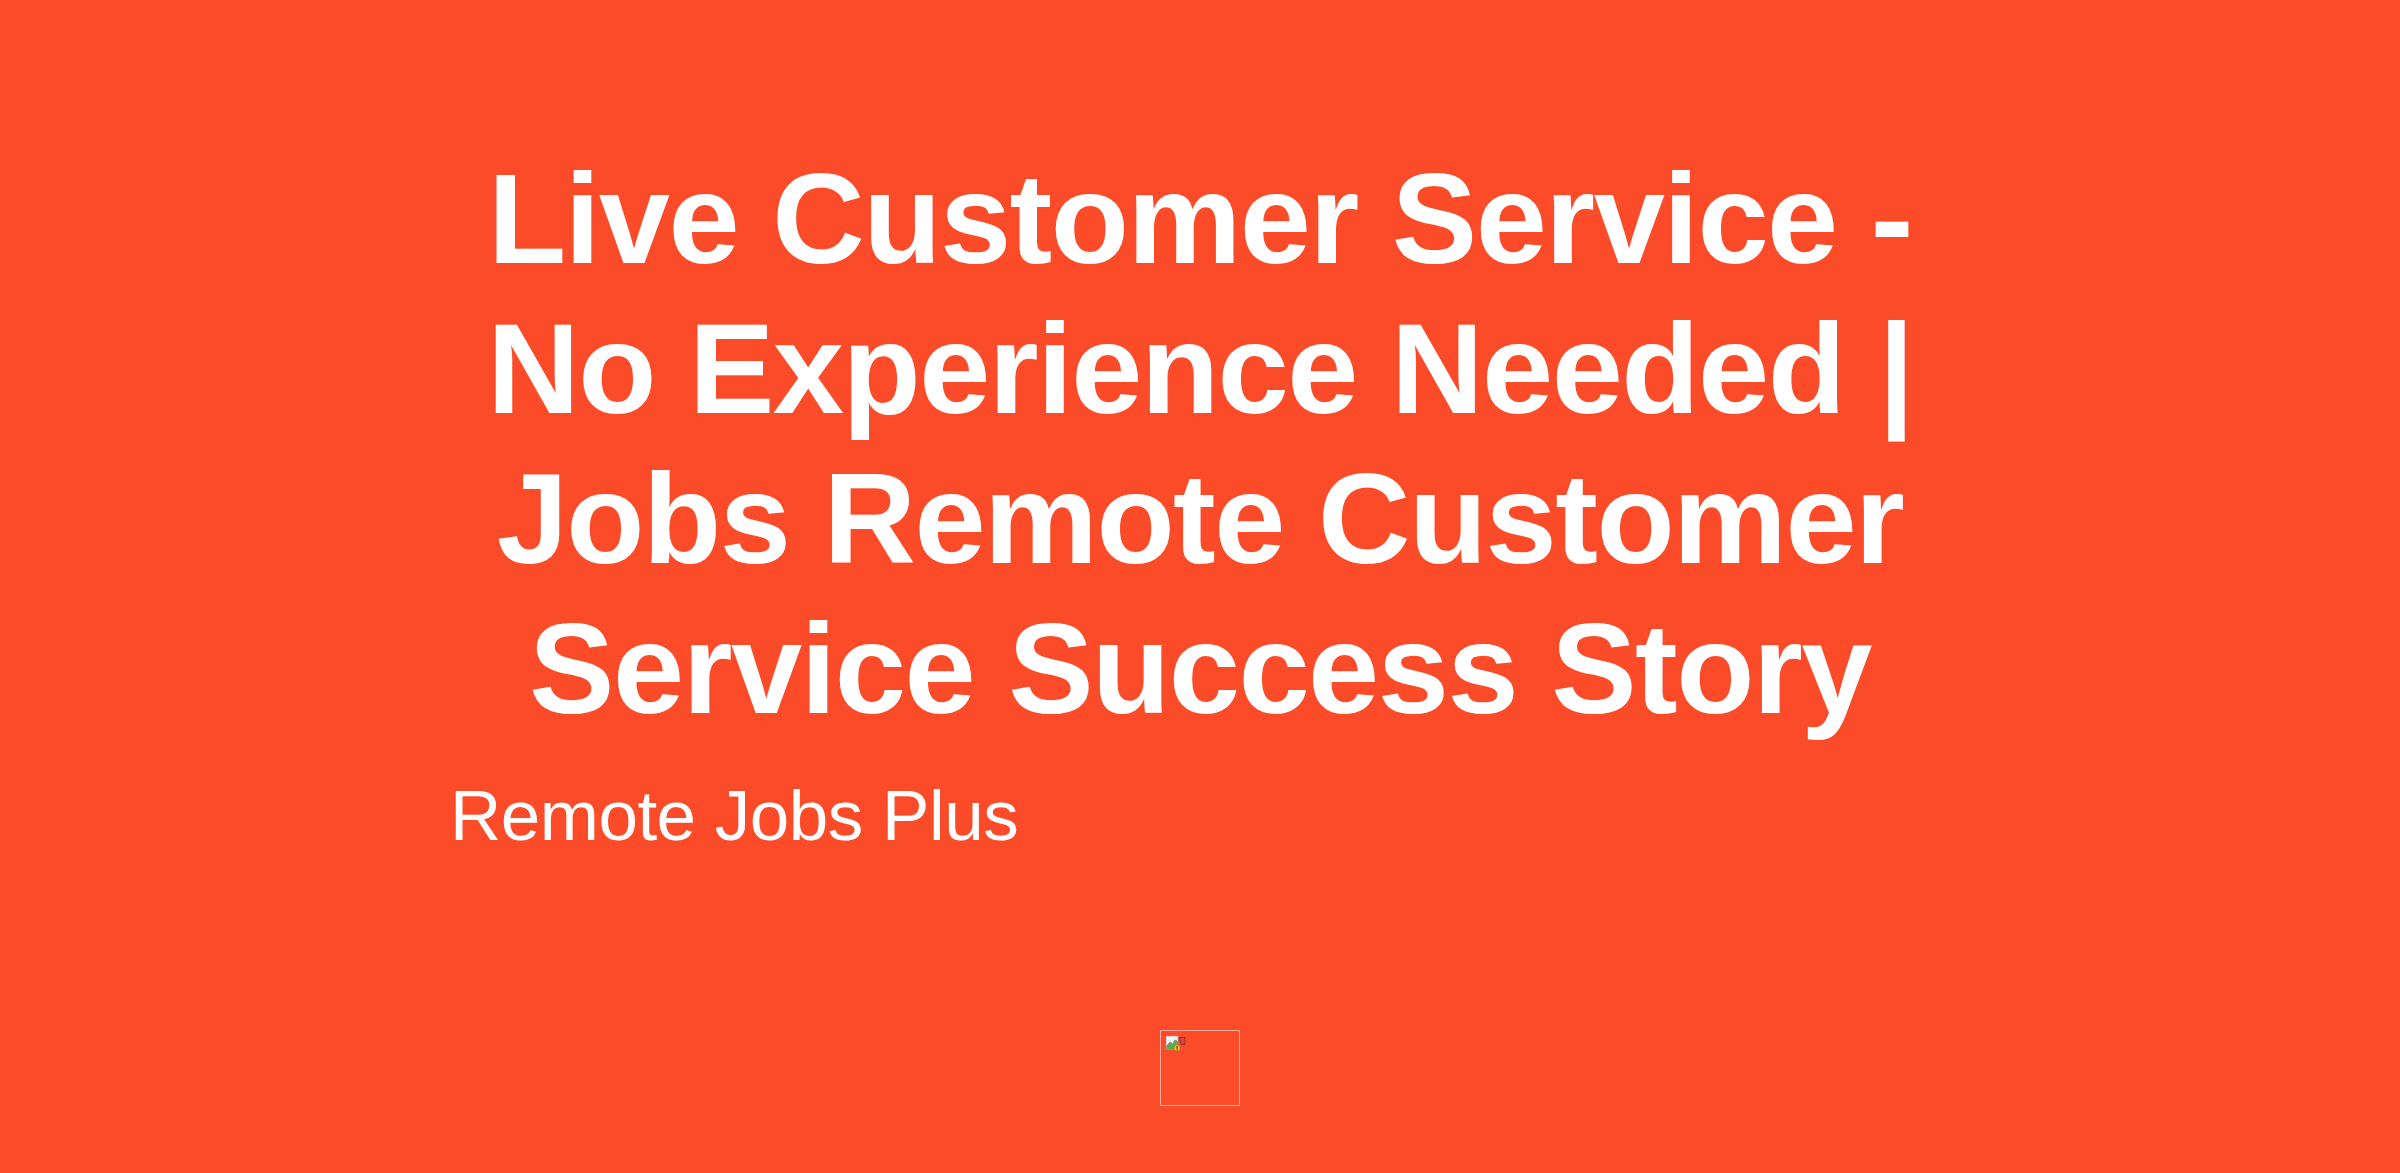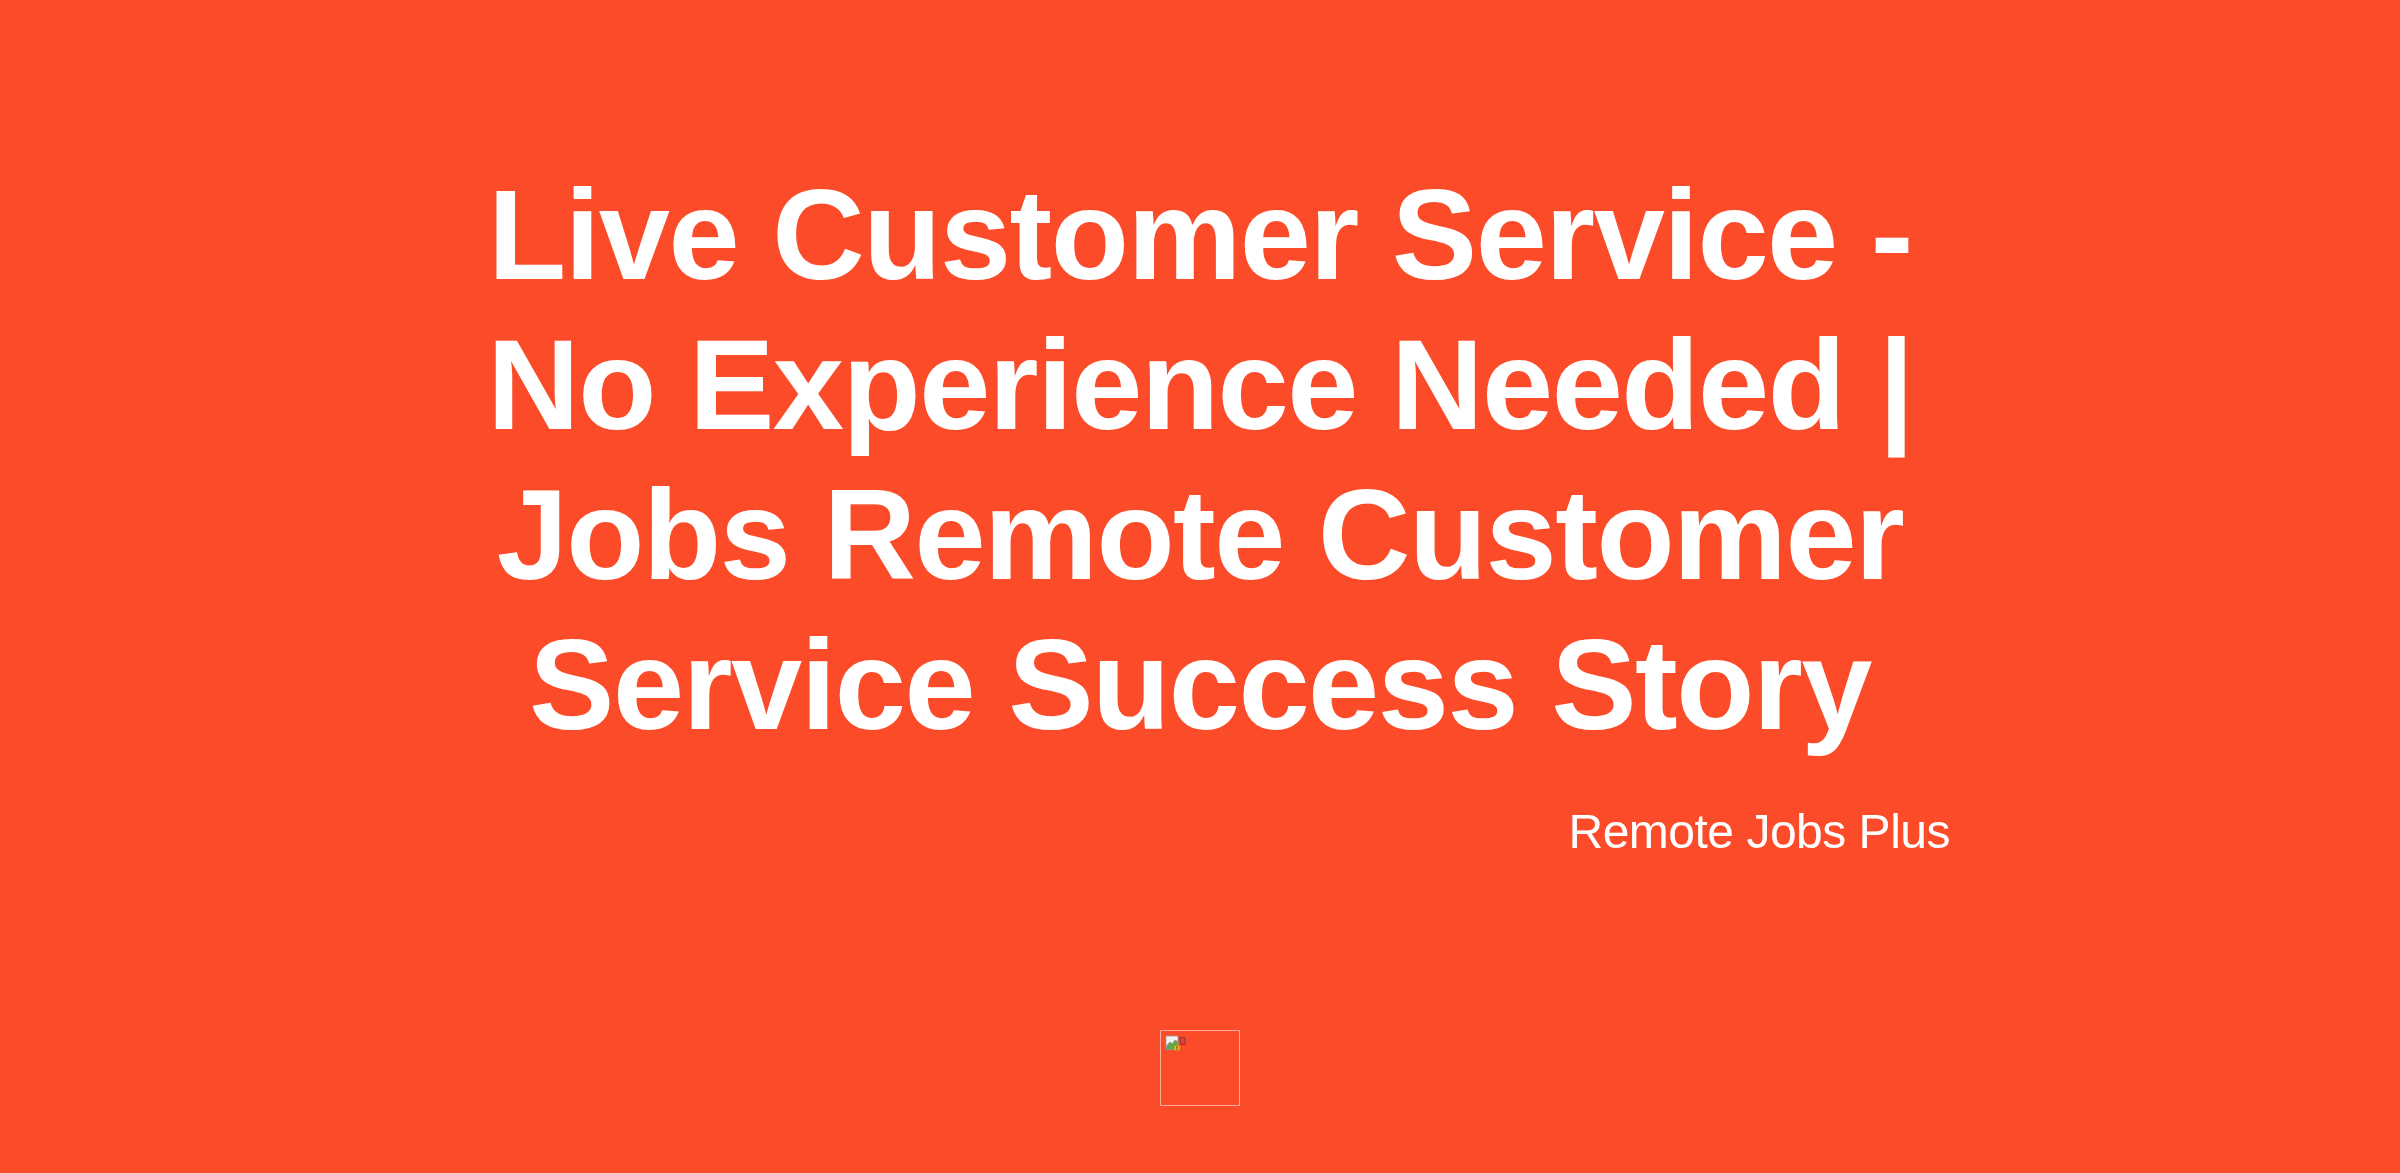--- a/index.html
+++ b/index.html
@@ -22,21 +22,21 @@
     background: #fb4b28;
     box-sizing: border-box;
     display: flex;
     flex-direction: column;
     align-items: center;
   }
 
   
   .headline-block {
     position: absolute;
-    top: 160px;
+    top: 144px;
     left: 50%;
     transform: translateX(-50%);
     width: 1500px;
     text-align: center;
   }
 
   .headline {
     margin: 0;
     color: #ffffff;
     font-family: "Liberation Sans", sans-serif;
@@ -47,24 +47,24 @@
     text-align: center;
     word-wrap: break-word;
   }
 
   .subtitle {
     margin: 0;
     padding-top: 26px;
     color: #ffffff;
     font-family: "Liberation Sans", sans-serif;
     font-weight: 400;
-    font-size: 48px;
+    font-size: 71px;
     line-height: 92px;
     letter-spacing: -0.5px;
-    text-align: right;
+    text-align: left;
   }
 
   
   .media-slot {
     position: absolute;
     top: 1030px;
     left: 50%;
     transform: translateX(-50%);
     width: 80px;
     height: 76px;

